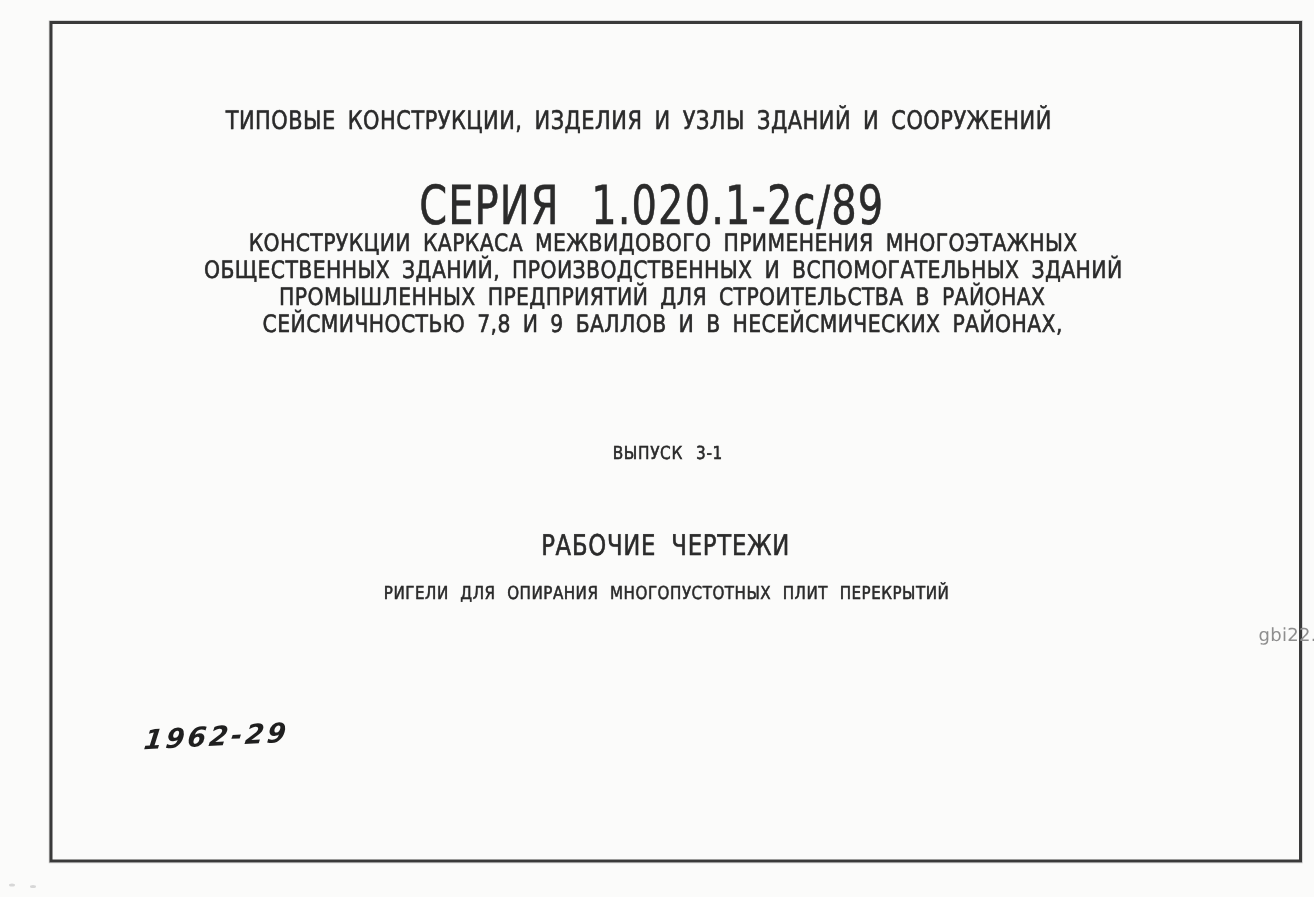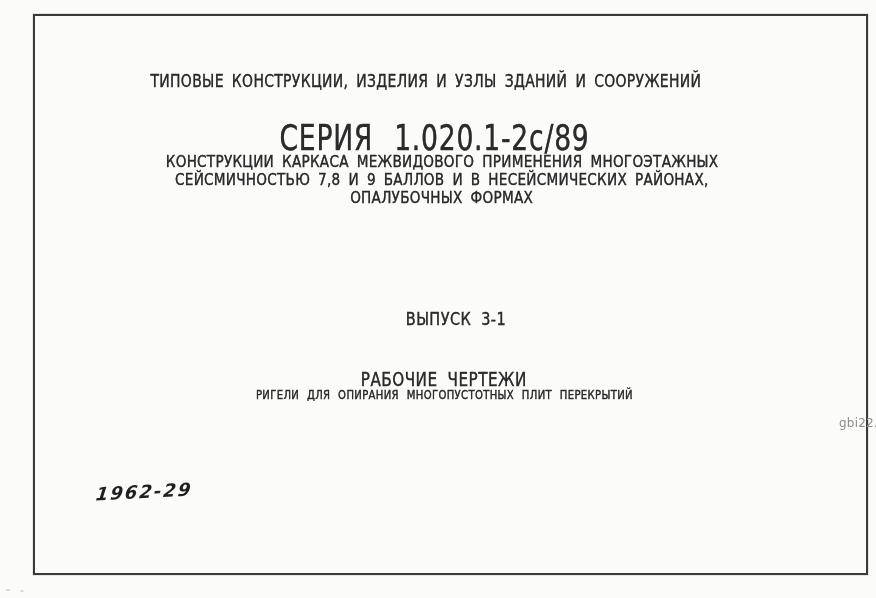--- a/index.html
+++ b/index.html
@@ -62,41 +62,40 @@
   .description {
     top: 153px;
     font-size: 16px;
     line-height: 18px;
     letter-spacing: 0.3px;
     word-spacing: 4px;
   }
   .description .nr { transform: translateX(4px) scaleX(0.85); }
 
   .issue-title {
-    top: 309px;
-    font-size: 17px;
+    top: 292px;
+    font-size: 12px;
     line-height: 20px;
     letter-spacing: 0.5px;
     word-spacing: 6px;
-    margin-left: 11px;
   }
   .issue-title .nr { transform: translateX(7px) scaleX(0.85); }
 
   .issue-subject {
     top: 344px;
     font-size: 12px;
     line-height: 22px;
     letter-spacing: 0.4px;
     word-spacing: 5px;
     margin-top: 40px;
   }
   .issue-subject .nr { transform: translateX(6px) scaleX(0.84); }
 
   .doc-type {
-    top: 368px;
+    top: 353px;
     font-size: 19px;
     line-height: 23px;
     letter-spacing: 0.6px;
     word-spacing: 6px;
   }
   .doc-type .nr { transform: translateX(6px) scaleX(0.80); }
 
   .watermark {
     position: absolute;
     left: 839px;
@@ -139,22 +138,23 @@
   <div class="textblock header-line">
     <span class="nr ink">ТИПОВЫЕ КОНСТРУКЦИИ, ИЗДЕЛИЯ И УЗЛЫ ЗДАНИЙ И СООРУЖЕНИЙ</span>
   </div>
 
   <div class="textblock series-title">
     <span class="nr ink">СЕРИЯ 1.020.1-2с/89</span>
   </div>
 
   <div class="textblock description">
     <div><span class="nr ink">КОНСТРУКЦИИ КАРКАСА МЕЖВИДОВОГО ПРИМЕНЕНИЯ МНОГОЭТАЖНЫХ</span></div>
+    <div><span class="nr ink">ОБЩЕСТВЕННЫХ ЗДАНИЙ, ПРОИЗВОДСТВЕННЫХ И ВСПОМОГАТЕЛЬНЫХ ЗДАНИЙ</span></div>
+    <div><span class="nr ink">ПРОМЫШЛЕННЫХ ПРЕДПРИЯТИЙ ДЛЯ СТРОИТЕЛЬСТВА В РАЙОНАХ</span></div>
     <div><span class="nr ink">СЕЙСМИЧНОСТЬЮ 7,8 И 9 БАЛЛОВ И В НЕСЕЙСМИЧЕСКИХ РАЙОНАХ,</span></div>
-    <div><span class="nr ink">ОПАЛУБОЧНЫХ ФОРМАХ</span></div>
   </div>
 
   <div class="textblock issue-title">
     <span class="nr ink">ВЫПУСК 3-1</span>
   </div>
 
   <div class="textblock issue-subject">
     <span class="nr ink">РИГЕЛИ ДЛЯ ОПИРАНИЯ МНОГОПУСТОТНЫХ ПЛИТ ПЕРЕКРЫТИЙ</span>
   </div>
 

